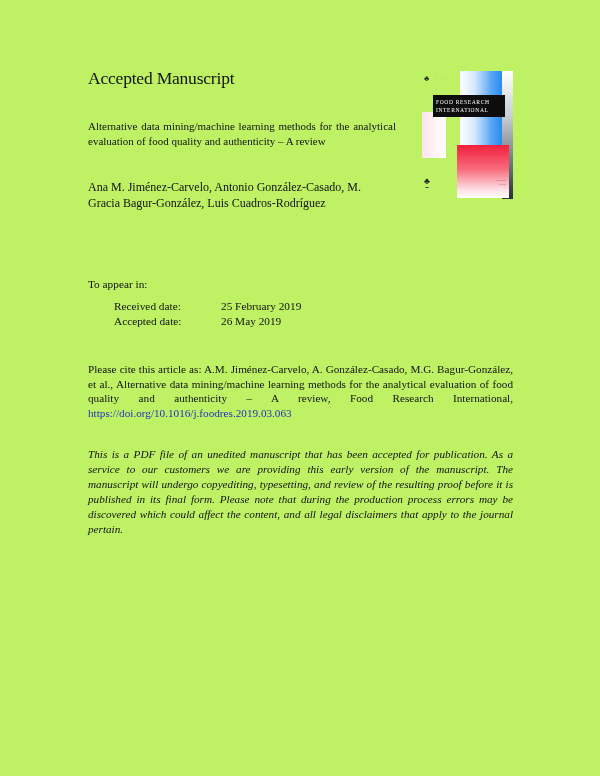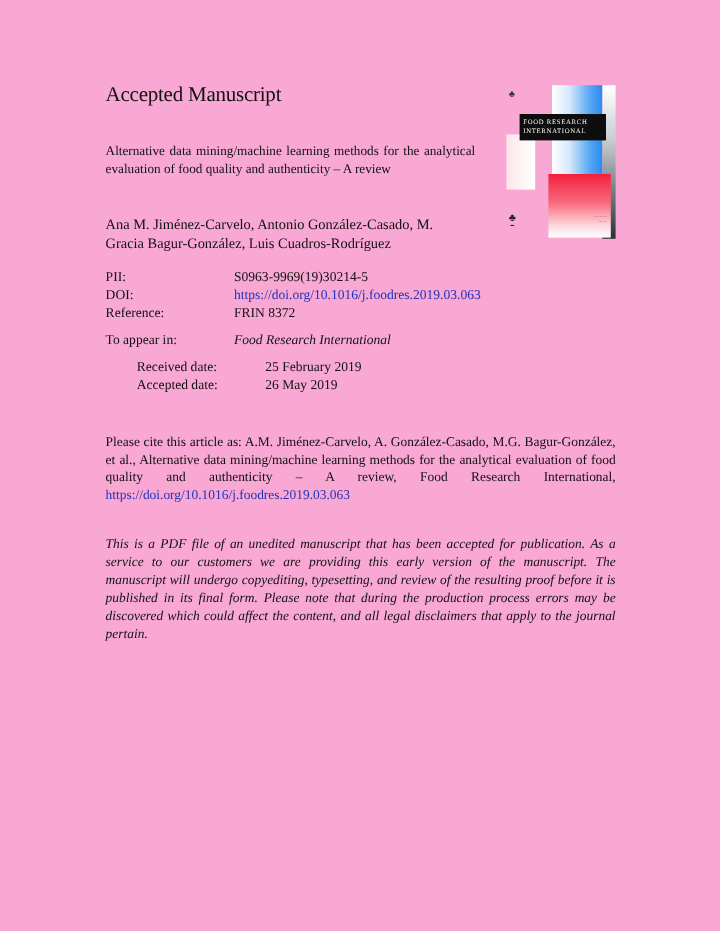--- a/index.html
+++ b/index.html
@@ -1,21 +1,21 @@
 <!DOCTYPE html>
 <html><head>
   <meta charset="utf-8">
   <style>
     html, body { margin: 0; padding: 0; background: #ffffff; }
     body {
       width: 600px; height: 776px; position: relative; overflow: hidden;
       font-family: "Liberation Serif", "DejaVu Serif", serif;
       color: #111111;
     }
-    .page { position: absolute; left: 0; top: 0; width: 600px; height: 776px; background: #f9a8d4; }
+    .page { position: absolute; left: 0; top: 0; width: 600px; height: 776px; background: #bef264; }
     .heading {
       position: absolute; left: 88px; top: 68px;
       font-size: 17.5px; letter-spacing: -0.2px; color: #111;
     }
     .title {
       position: absolute; left: 88px; top: 119px; width: 308px;
       font-size: 11px; line-height: 15px; text-align: justify; text-align-last: left;
     }
     .authors {
       position: absolute; left: 88px; top: 179px; width: 300px;
@@ -81,39 +81,24 @@
 <body>
 
 <div class="page">
 
   <div class="heading">Accepted Manuscript</div>
 
   <div class="title">Alternative data mining/machine learning methods for the analytical evaluation of food quality and authenticity – A review</div>
 
   <div class="authors">Ana M. Jiménez-Carvelo, Antonio González-Casado, M. Gracia Bagur-González, Luis Cuadros-Rodríguez</div>
 
-  <div class="meta" style="top:224px;">
-    <div class="row">
-      <span class="k">PII:</span>
-      <span class="v">S0963-9969(19)30214-5</span>
-    </div>
-    <div class="row">
-      <span class="k">DOI:</span>
-      <span class="v link">https://doi.org/10.1016/j.foodres.2019.03.063</span>
-    </div>
-    <div class="row">
-      <span class="k">Reference:</span>
-      <span class="v bold">FRIN 8372</span>
-    </div>
-  </div>
 
   <div class="meta" style="top:277px;">
     <div class="row">
       <span class="k">To appear in:</span>
-      <span class="v italic">Food Research International</span>
     </div>
   </div>
 
   <div class="meta" style="top:299px;margin-left:26px;">
     <div class="row">
       <span class="k">Received date:</span>
       <span class="v">25 February 2019</span>
     </div>
     <div class="row">
       <span class="k">Accepted date:</span>

